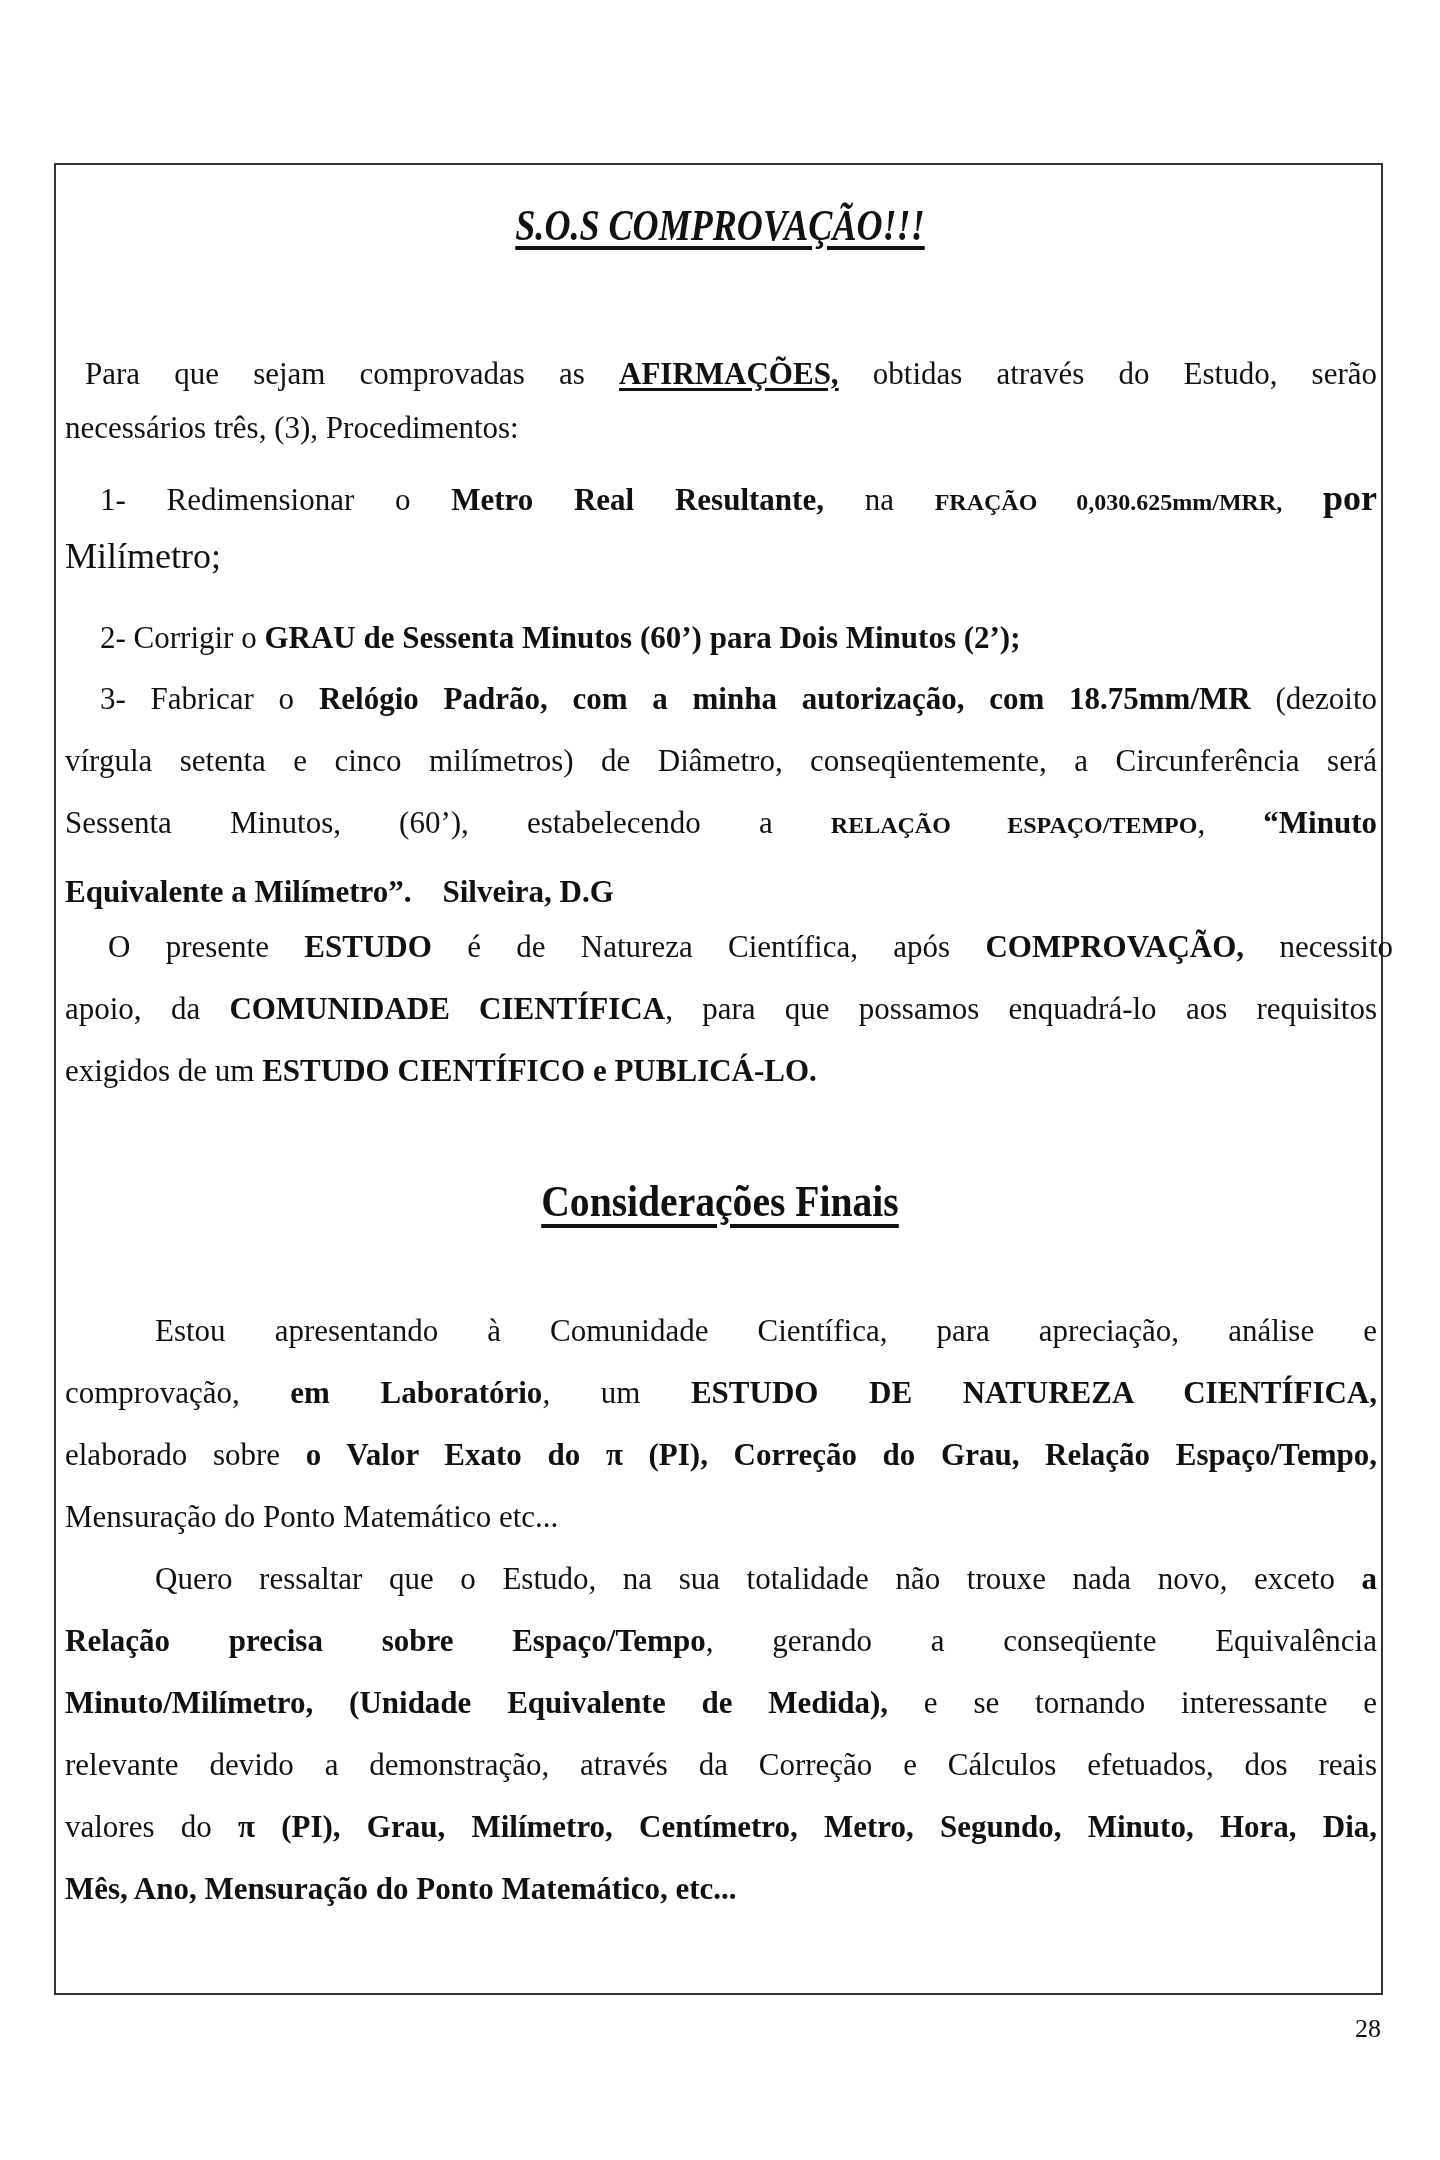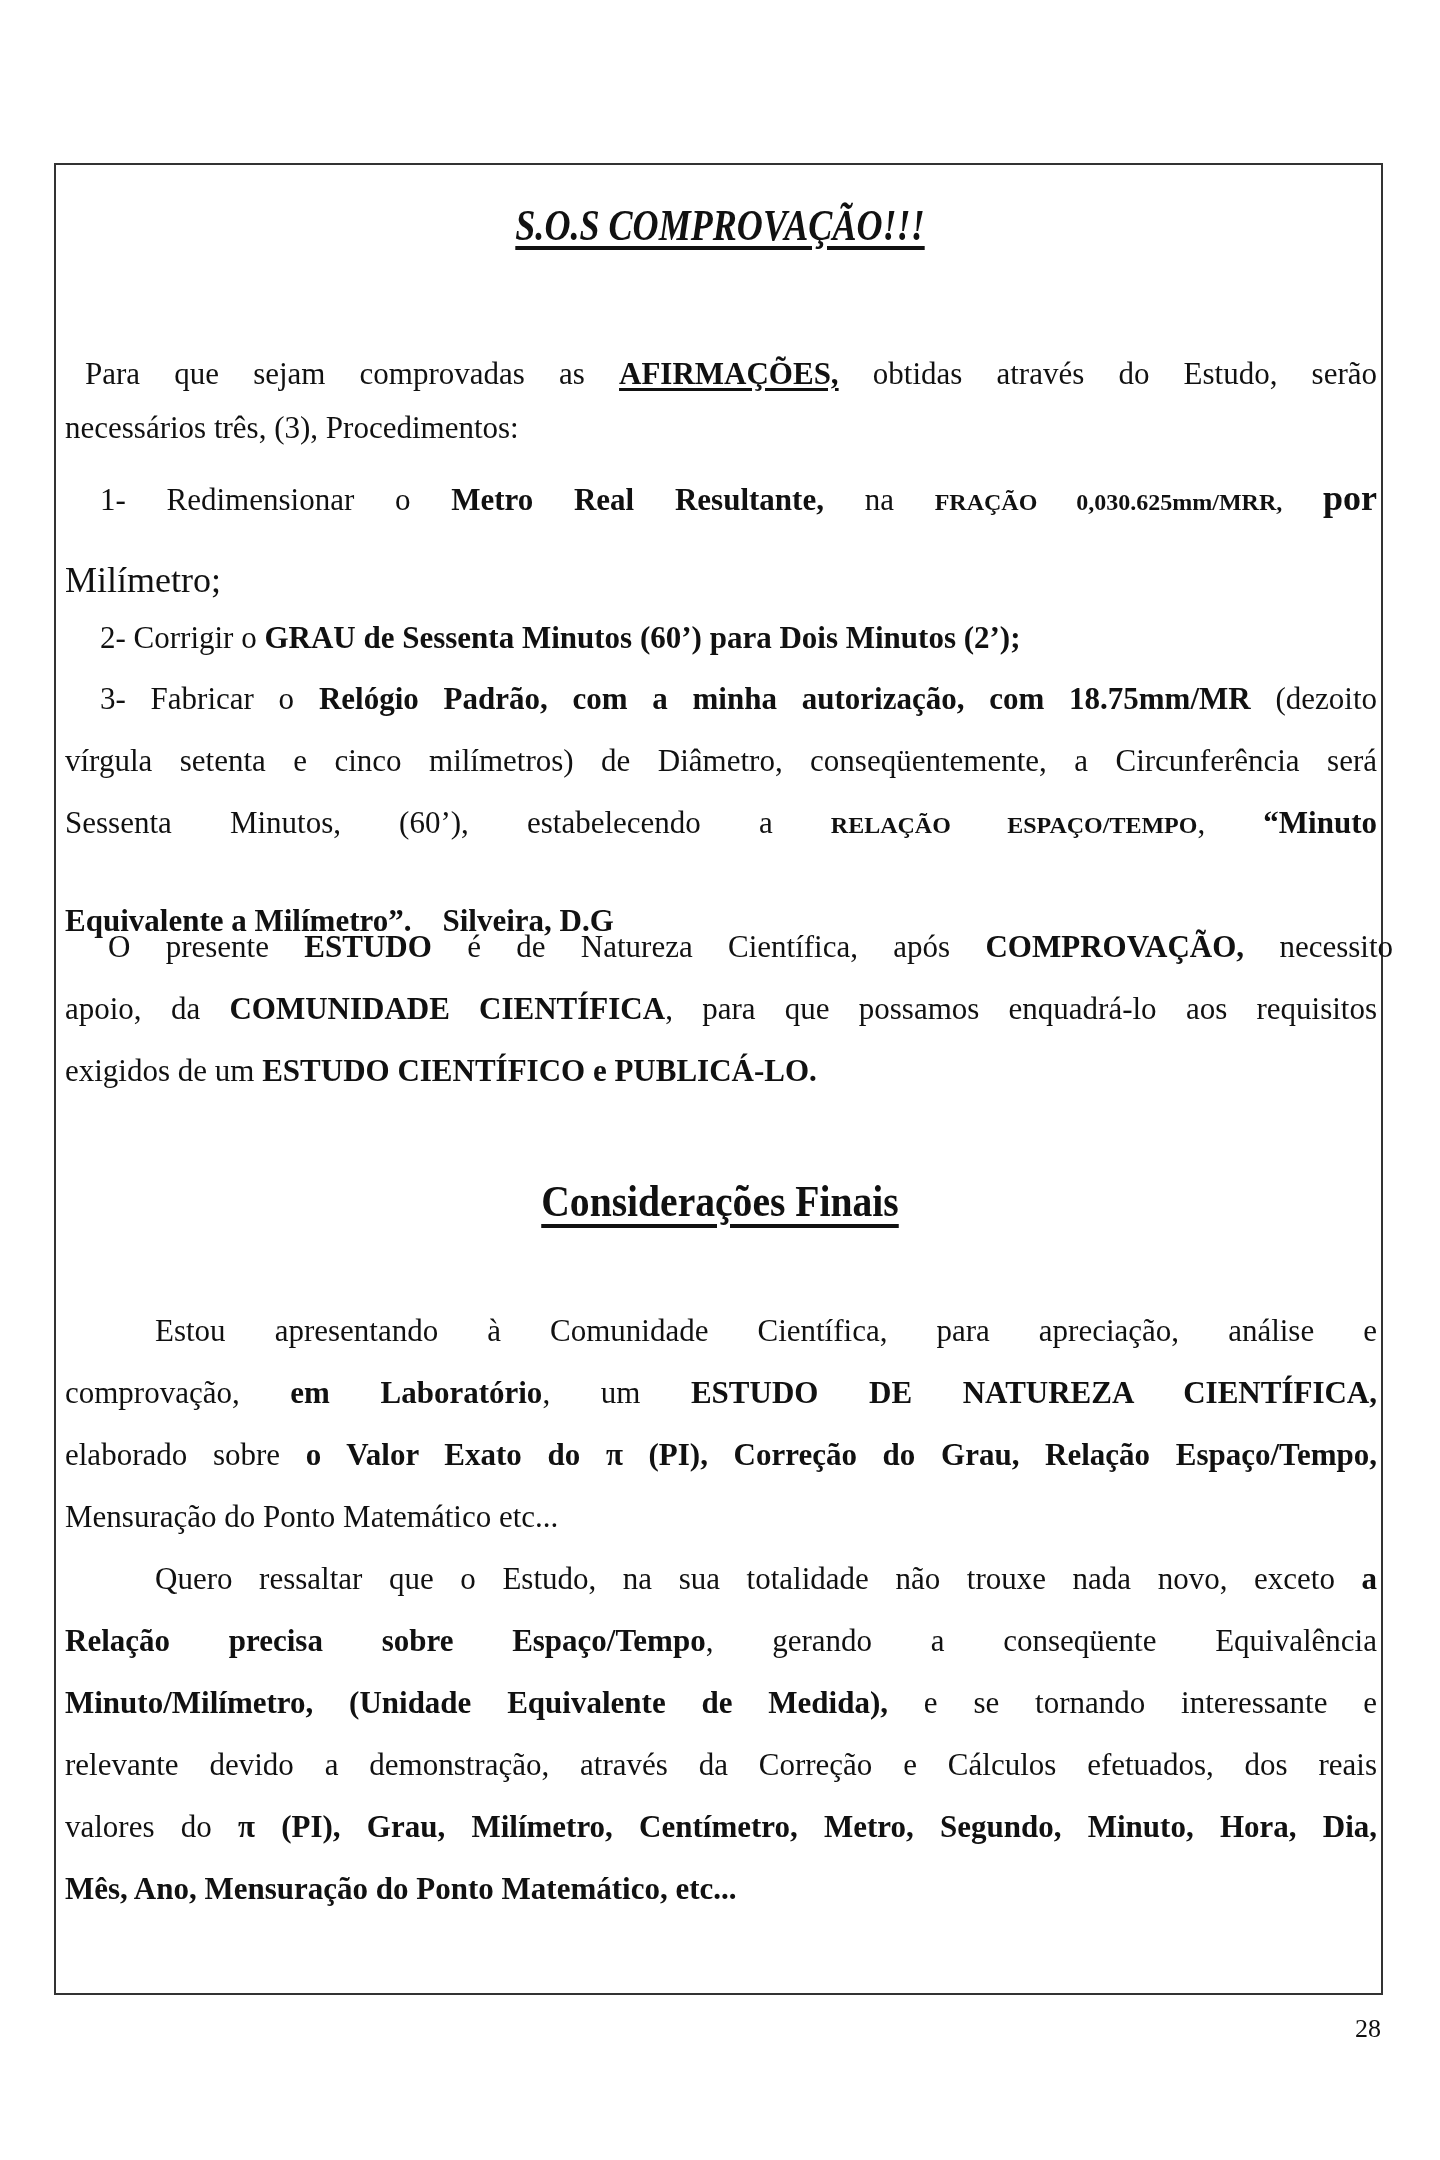--- a/index.html
+++ b/index.html
@@ -18,21 +18,21 @@
   .line { position:absolute; left:65px; width:1312px; font-size:31px; line-height:40px;
           white-space:nowrap; }
   .line.j { text-align:justify; text-align-last:justify; white-space:normal; }
   .line.ind1 { left:85px; width:1292px; }
   .line.ind2 { left:100px; width:1277px; }
   .line.ind3 { left:155px; width:1222px; }
   .line.ind-o { left:108px; width:1285px; }
   b { font-weight:bold; }
   .u { text-decoration:underline; text-decoration-thickness:3px; text-underline-offset:4px; }
   .sm { font-size:24px; }
-  .big { font-size:36px;margin-top:24px; }
+  .big { font-size:36px; }
   .pagenum { position:absolute; left:1355px; top:2014px; font-size:26px; line-height:30px; }
 </style>
 </head>
 <body>
 
 <div class="frame"></div>
 
 <div class="title"><span>S.O.S COMPROVAÇÃO!!!</span></div>
 
 <div class="line j ind1" style="top:354px">
@@ -60,21 +60,21 @@
   <span>3- Fabricar o</span>
   <b>Relógio Padrão, com a minha autorização, com 18.75mm/MR</b>
   <span>(dezoito</span>
 </div>
 <div class="line j" style="top:741px">vírgula setenta e cinco milímetros) de Diâmetro, conseqüentemente, a Circunferência será</div>
 <div class="line j" style="top:803px">
   <span>Sessenta Minutos, (60’), estabelecendo a</span>
   <b class="sm">RELAÇÃO ESPAÇO/TEMPO</b><span>,</span>
   <b>“Minuto</b>
 </div>
-<div class="line" style="top:901px;font-weight:bold">
+<div class="line" style="top:872px;font-weight:bold">
   <span>Equivalente a Milímetro”.</span>&nbsp;&nbsp;&nbsp;
   <span>Silveira, D.G</span>
 </div>
 
 <div class="line j ind-o" style="top:927px">
   <span>O presente</span>
   <b>ESTUDO</b>
   <span>é de Natureza Científica, após</span>
   <b>COMPROVAÇÃO,</b>
   <span>necessito</span>

